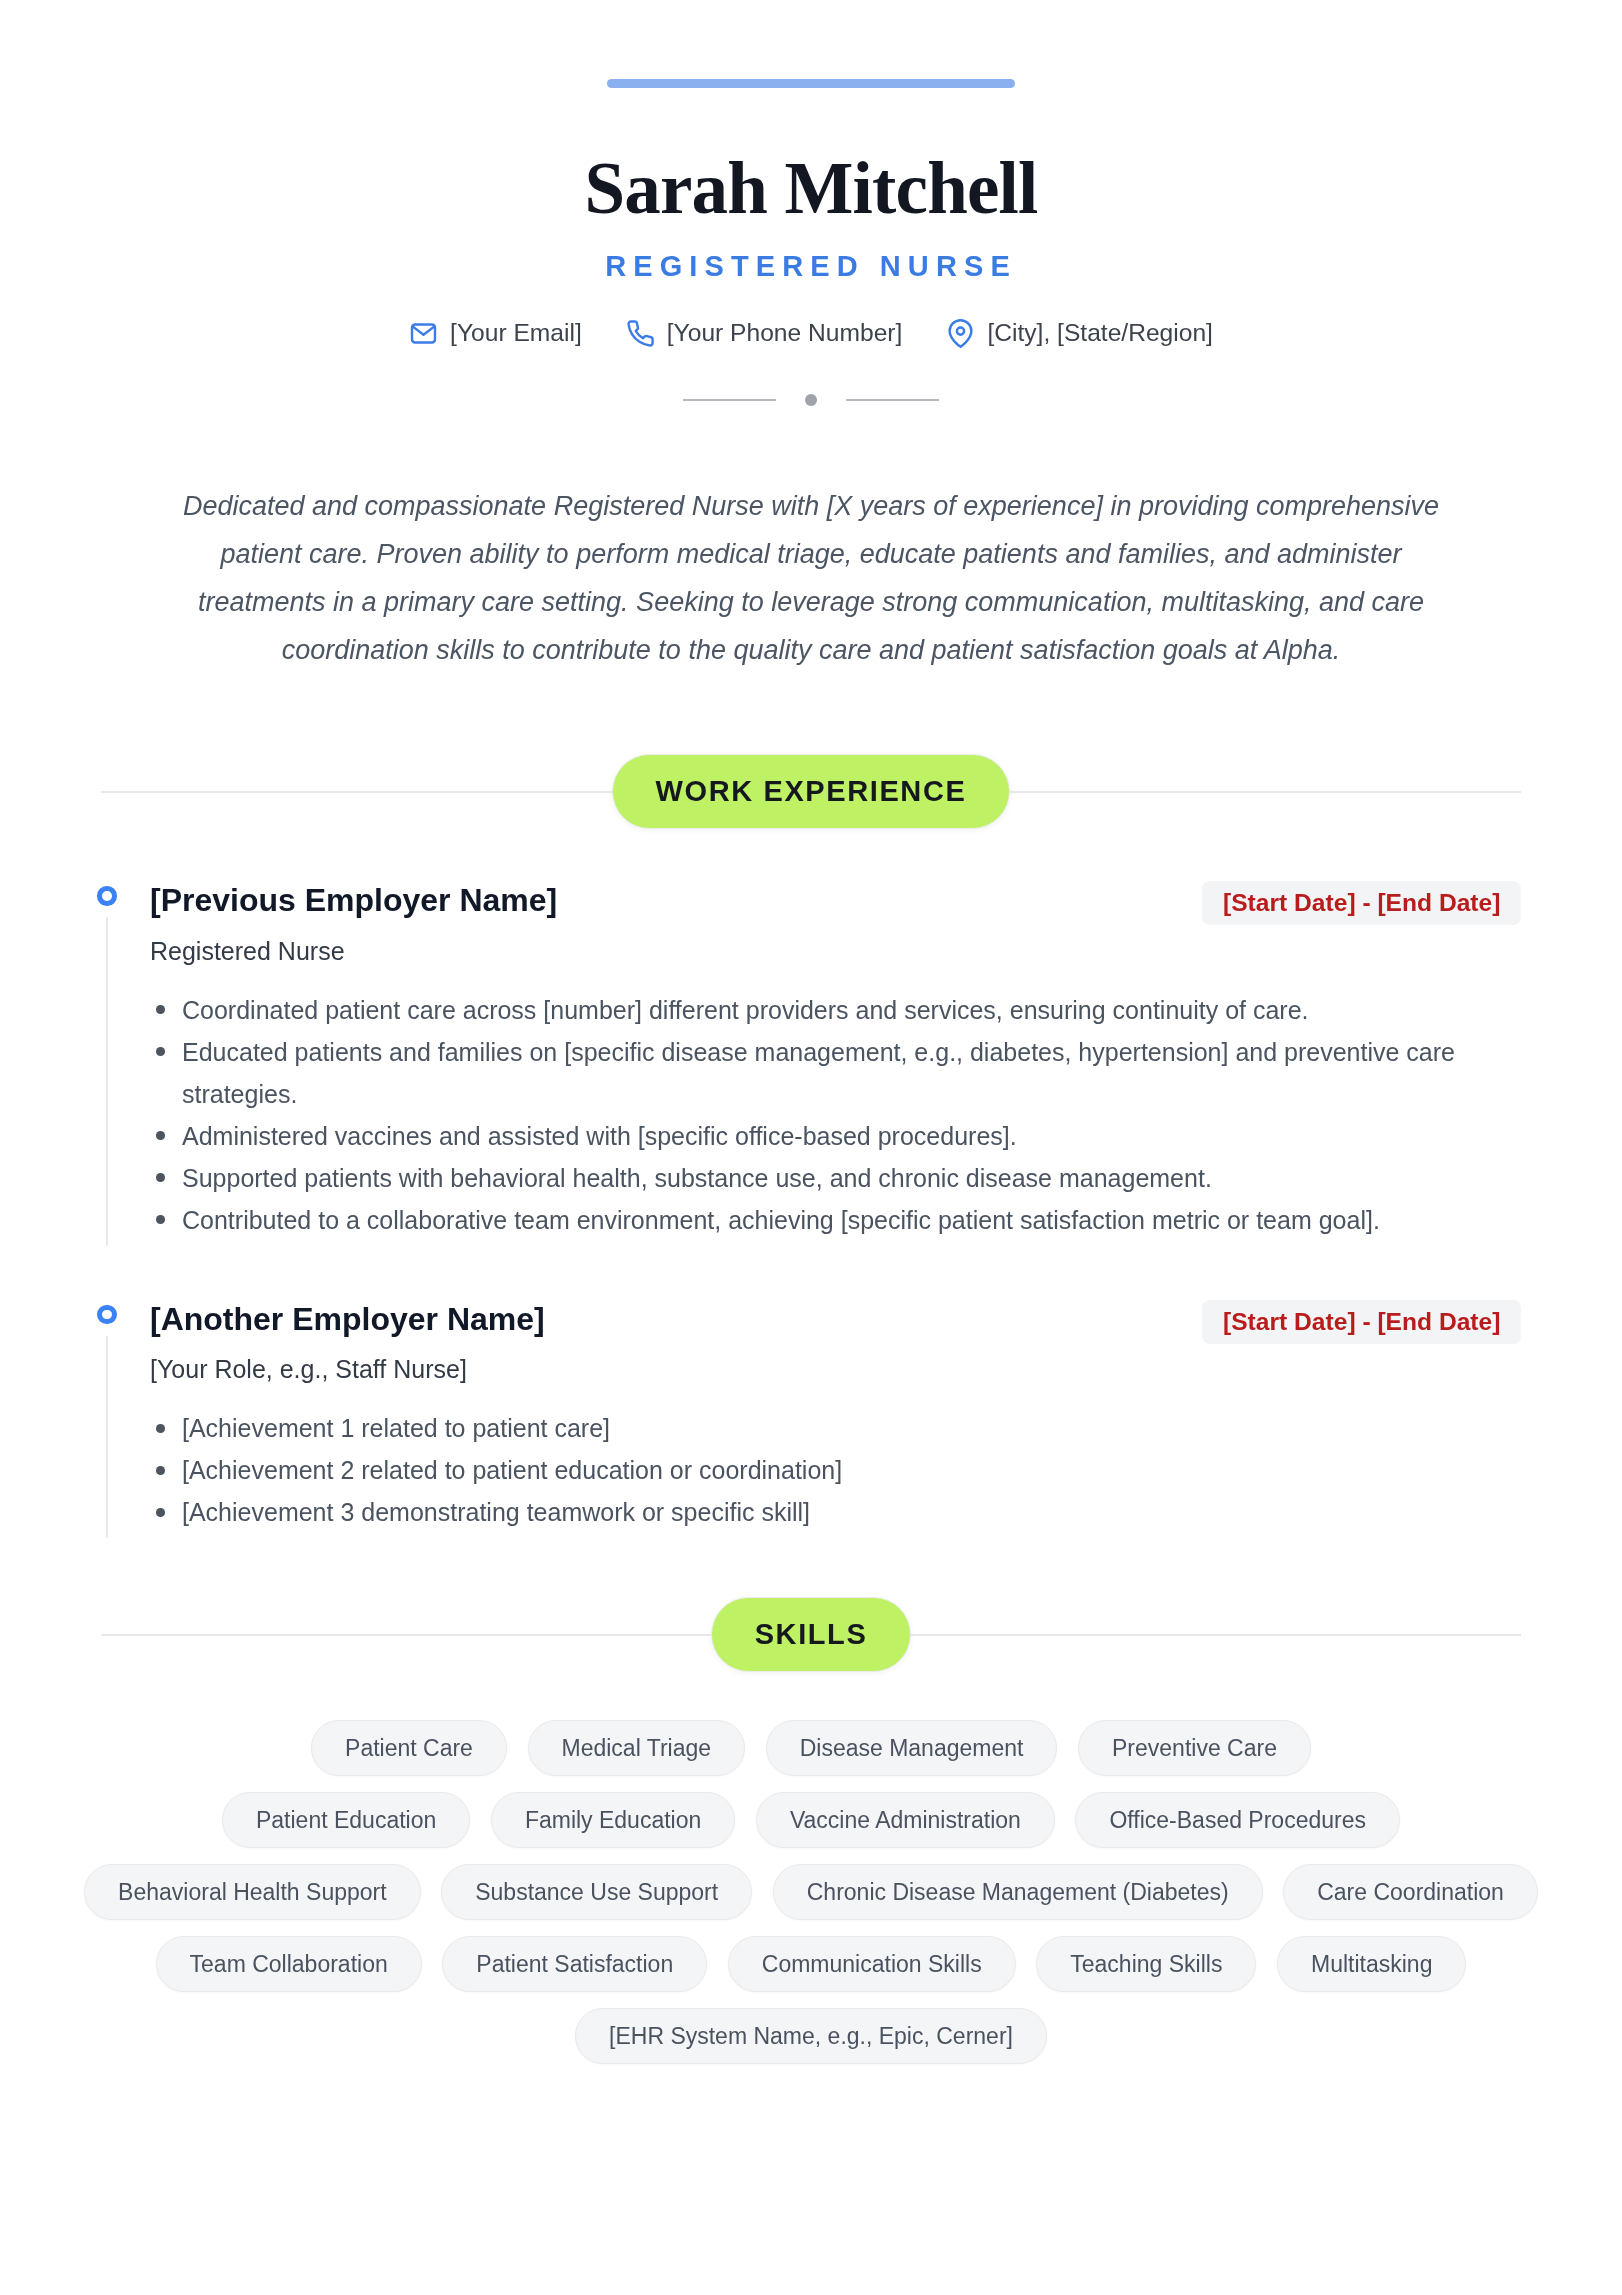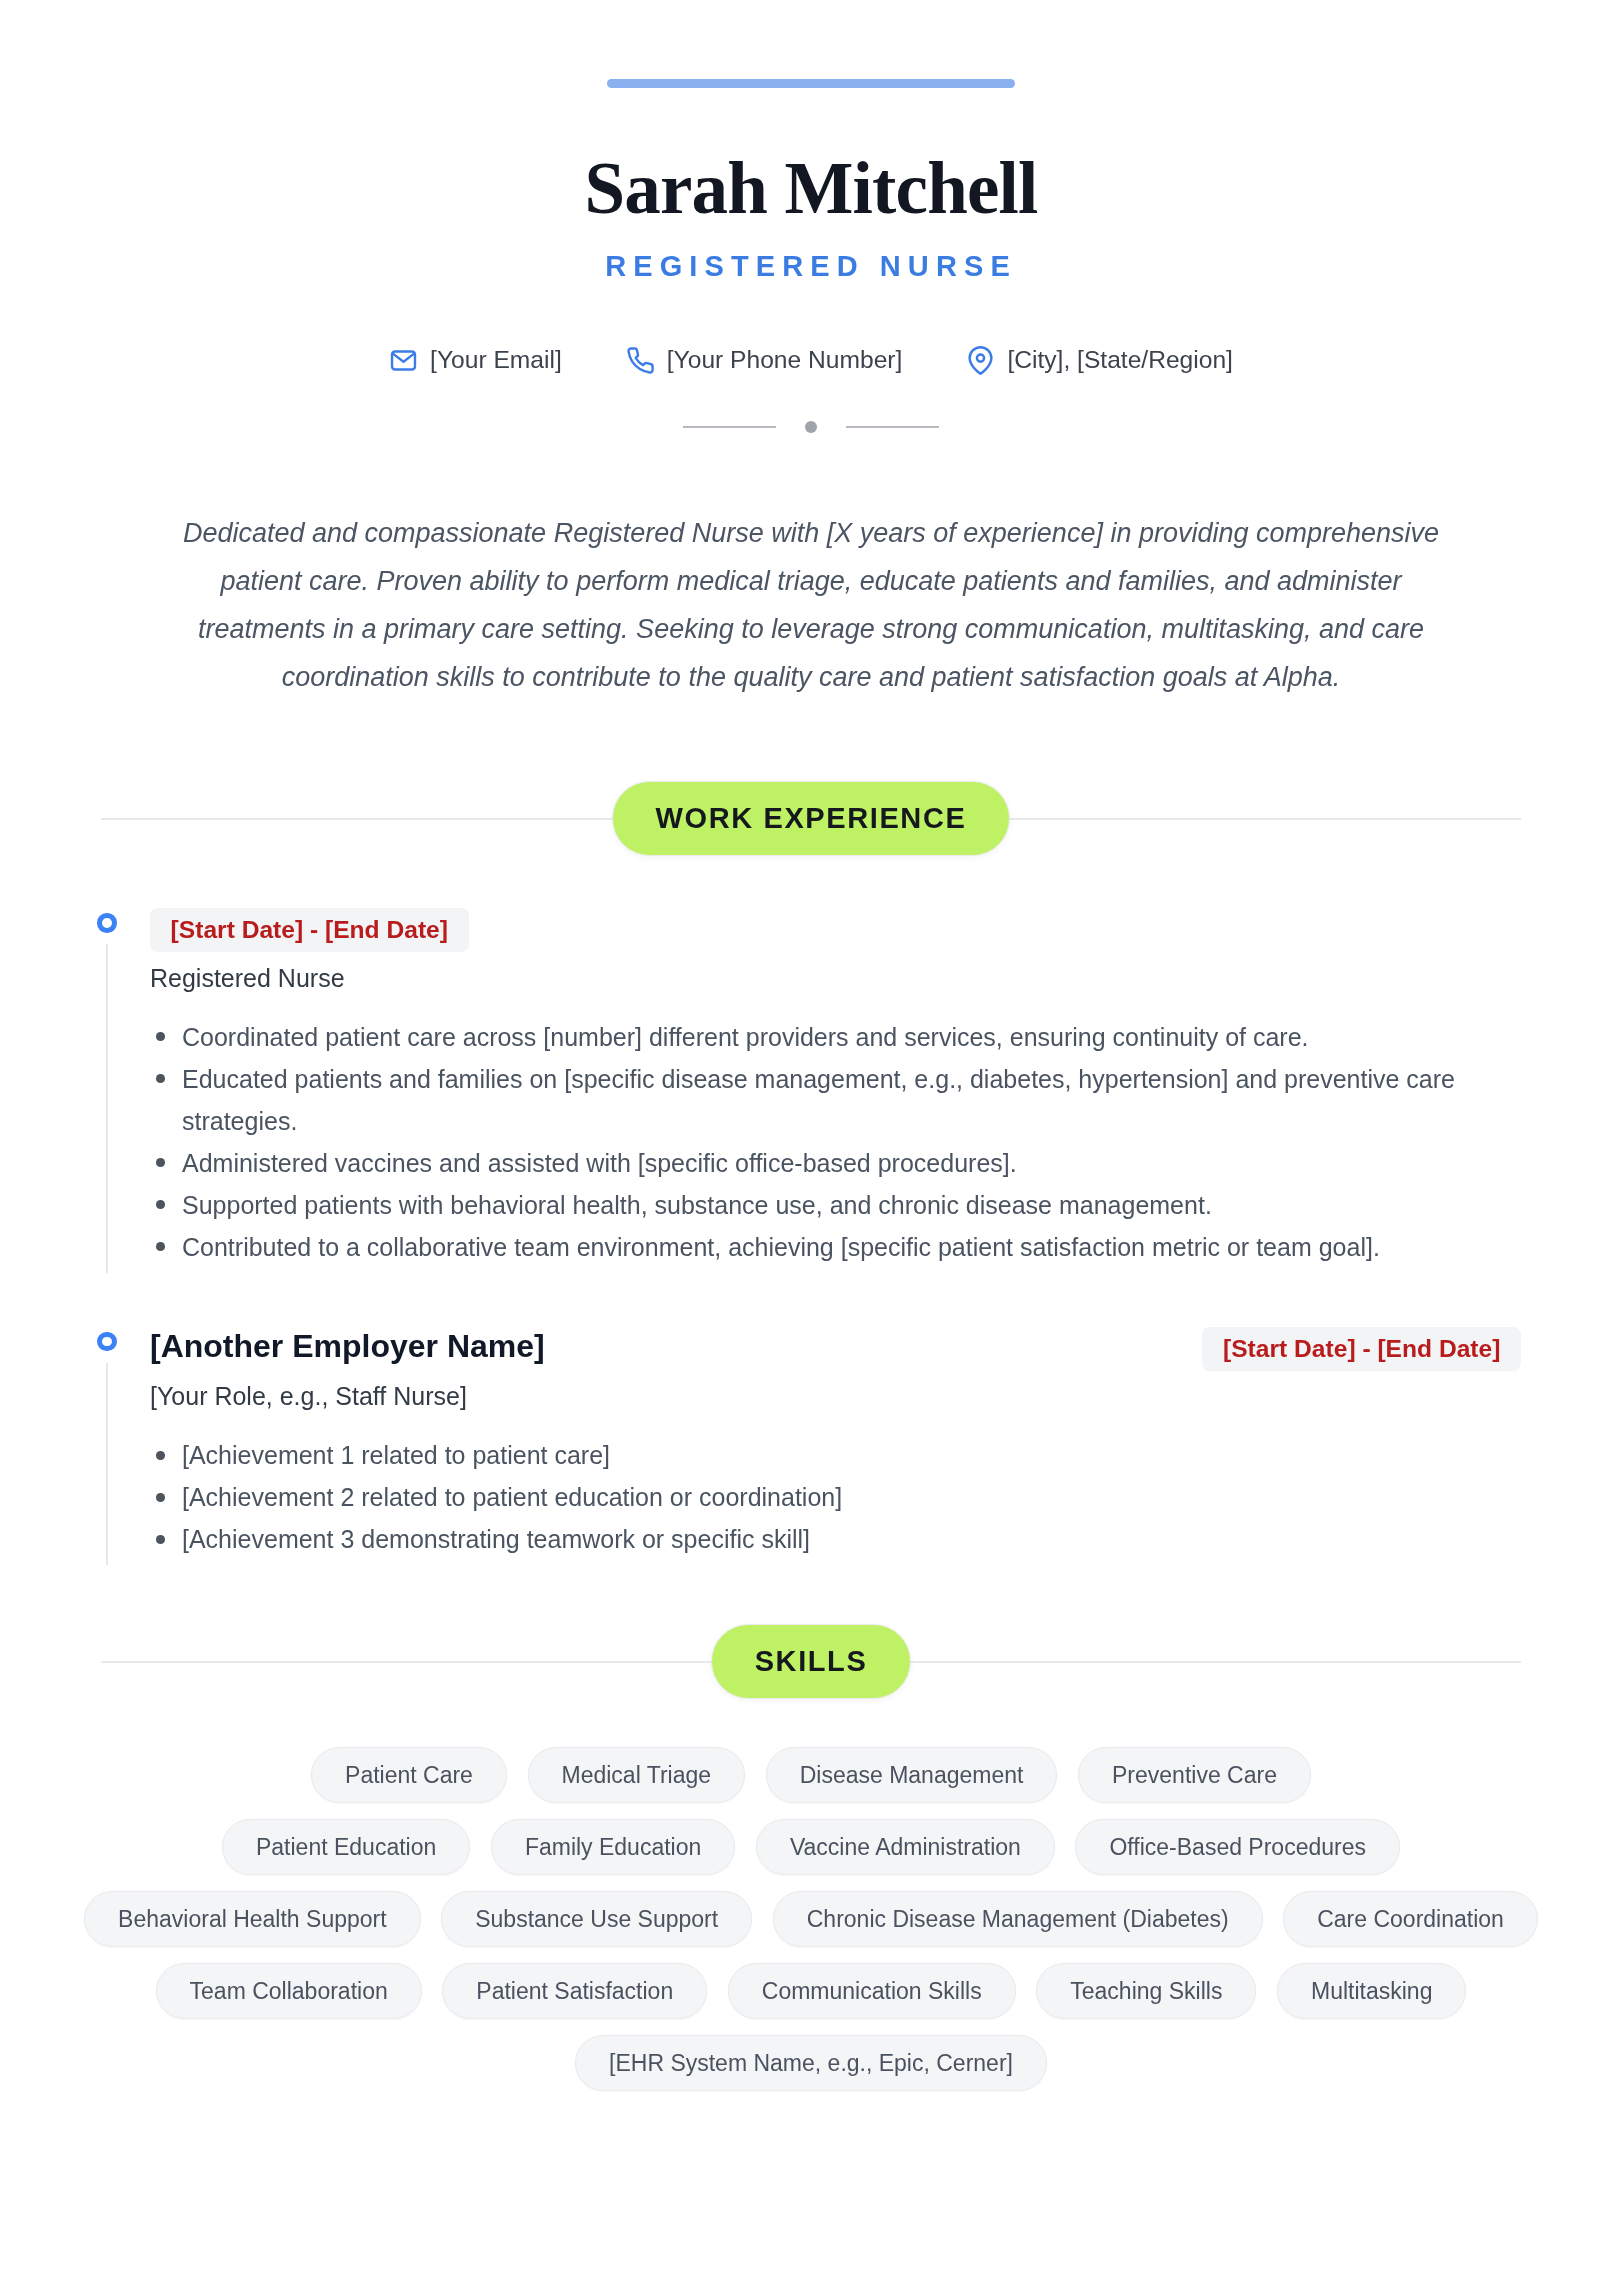--- a/index.html
+++ b/index.html
@@ -5,21 +5,21 @@
   html,body{margin:0;padding:0;background:#ffffff;}
   body{width:1622px;height:2295px;font-family:"Liberation Sans","DejaVu Sans",sans-serif;color:#4b5563;overflow:hidden;}
   .page{position:relative;width:1622px;height:2295px;background:#fff;}
 
   
   .topbar{width:408px;height:8.7px;border-radius:4.8px;background:#8ab0ef;margin:79px auto 0;}
   .name{margin:59px 0 0;text-align:center;font-family:Liberation Serif, serif;
         font-weight:700;font-size:73px;line-height:1.15;color:#121722;letter-spacing:-0.8px;}
   .role-title{margin-top:19px;text-align:center;font-weight:700;font-size:29px;letter-spacing:7.1px;color:#3b7ce2;}
 
-  .contacts{margin-top:63px;display:flex;justify-content:center;align-items:center;gap:64px;
+  .contacts{margin-top:36px;display:flex;justify-content:center;align-items:center;gap:44px;
             font-size:24.6px;color:#3c434d;}
   .contact{display:flex;align-items:center;gap:12px;}
   .cicon{display:inline-flex;width:29px;height:29px;}
   .cicon svg{width:29px;height:29px;}
 
   .divider{margin-top:46px;display:flex;justify-content:center;align-items:center;gap:28.5px;}
   .dline{width:93px;height:2.4px;background:#b6bac0;}
   .ddot{width:12.7px;height:12.7px;border-radius:50%;background:#9fa4ab;}
 
   
@@ -110,20 +110,21 @@
     <div class="section-line"></div>
     <div class="section-pill">WORK EXPERIENCE</div>
   </div>
 
   <div class="entries">
 
     <div class="entry">
       <span class="ring"></span>
       <span class="tline"></span>
       <div class="entry-head">
+        <div class="employer">[Previous Employer Name]</div>
         <div class="date-pill">[Start Date] - [End Date]</div>
       </div>
       <div class="role">Registered Nurse</div>
       <ul class="bullets">
         <li>Coordinated patient care across [number] different providers and services, ensuring continuity of care.</li>
         <li>Educated patients and families on [specific disease management, e.g., diabetes, hypertension] and preventive care strategies.</li>
         <li>Administered vaccines and assisted with [specific office-based procedures].</li>
         <li>Supported patients with behavioral health, substance use, and chronic disease management.</li>
         <li>Contributed to a collaborative team environment, achieving [specific patient satisfaction metric or team goal].</li>
       </ul>

